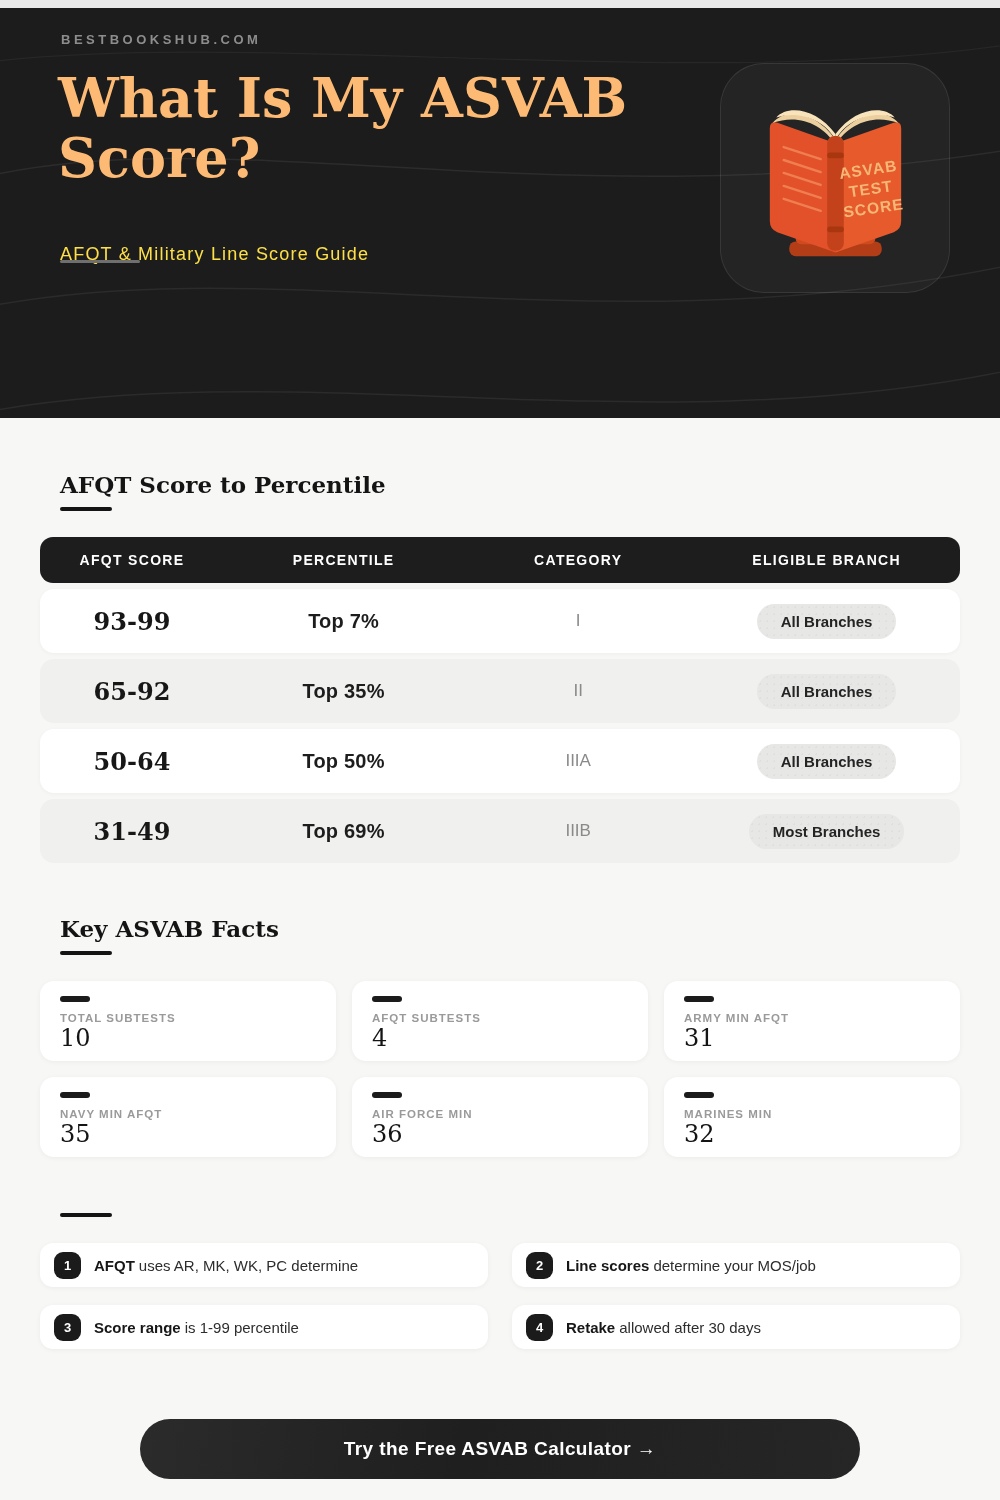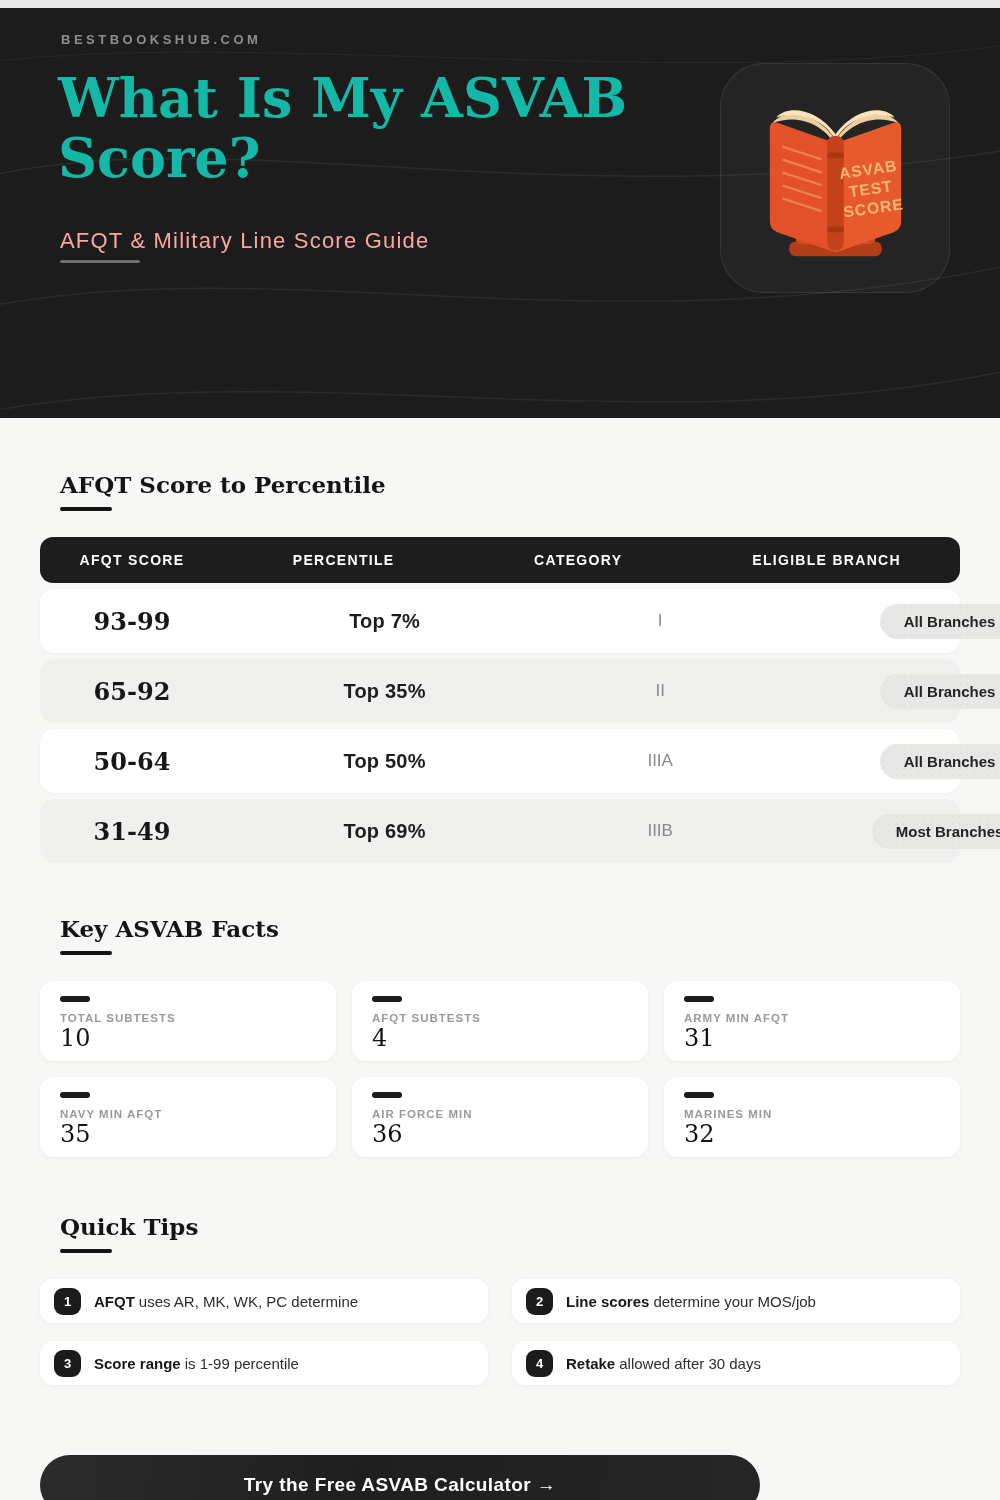--- a/index.html
+++ b/index.html
@@ -16,25 +16,25 @@
     background:#1c1c1c; color:#fff; overflow:hidden;
   }
   .hero-waves { position:absolute; inset:0; pointer-events:none; }
   .brand {
     position:absolute; left:61px; top:24px;
     font-size:13px; font-weight:bold; letter-spacing:3.5px; color:#8d8d8d;
   }
   .hero-title {
     position:absolute; left:58px; top:60px; width:680px;
     font-family:"DejaVu Serif", serif; font-weight:bold;
-    font-size:54px; line-height:1.12; color:#14b8a6;
+    font-size:54px; line-height:1.12; color:#fdba74;
   }
   .hero-subtitle {
-    position:absolute; left:60px; top:220px;
-    font-size:22px; letter-spacing:1.2px; color:#fca5a5;
+    position:absolute; left:60px; top:236px;
+    font-size:18px; letter-spacing:1.2px; color:#fde047;
   }
   .hero-rule {
     position:absolute; left:60px; top:252px;
     width:80px; height:3px; background:#6f6f6f; border-radius:2px;
   }
   .icon-card {
     position:absolute; right:50px; top:55px; width:230px; height:230px;
     border-radius:44px; background:rgba(255,255,255,0.035);
     border:1.5px solid rgba(255,255,255,0.09);
     display:flex; align-items:center; justify-content:center;
@@ -58,21 +58,21 @@
     align-items:center; height:46px;
     background:#1d1d1d; border-radius:13px; margin-bottom:5px;
   }
   .t-head .th {
     text-align:center; color:#ffffff; font-weight:bold;
     font-size:14px; letter-spacing:1.3px;
   }
   .t-row {
     display:grid; grid-template-columns:20% 26% 25% 29%;
     align-items:center; height:64px; border-radius:14px; margin-top:6px;
-    background:#ffffff; box-shadow:0 1px 4px rgba(0,0,0,0.04);gap:41px;
+    background:#ffffff; box-shadow:0 1px 4px rgba(0,0,0,0.04);
   }
   .t-row.alt { background:#f0f0ef; box-shadow:none; }
   .td { text-align:center; }
   .td-score {
     font-family:"DejaVu Serif", serif; font-weight:bold;
     font-size:24px; color:#171717;
   }
   .td-pct { font-weight:bold; font-size:20px; color:#1d1d1d; letter-spacing:0.2px; }
   .td-cat { font-size:17px; color:#8a8a8a; }
   .badge {
@@ -117,21 +117,21 @@
   .tip-num {
     flex:0 0 auto; width:27px; height:27px; border-radius:9px;
     background:#1b1b1b; color:#fff; font-weight:bold; font-size:13px;
     display:flex; align-items:center; justify-content:center; margin-right:13px;
   }
   .tip-text { font-size:15px; color:#2d2d2d; white-space:nowrap; }
   .tip-text b { color:#171717; }
   .tip-rest { margin-left:4px; }
 
   
-  .cta-wrap { margin-top:70px; display:flex; }
+  .cta-wrap { margin-top:70px; display:flex; justify-content:center; }
   .cta-button {
     width:720px; height:60px; border:none; cursor:pointer;
     border-radius:32px; color:#ffffff;
     background:linear-gradient(100deg,#2b2b2b 0%,#1f1f1f 45%,#262626 100%);
     font-family:"Liberation Sans", sans-serif;
     font-weight:bold; font-size:19px; letter-spacing:0.4px;
   }
 
   
   .book-title-text {
@@ -275,21 +275,20 @@
         <div class="fact-card">
           <div class="fact-bar"></div>
           <div class="fact-label">MARINES MIN</div>
           <div class="fact-value">32</div>
         </div>
       </div>
     </section>
 
     <section class="tips-section">
       <div class="section-head">
-        <div class="section-title">Quick Tips</div>
         <div class="section-rule"></div>
       </div>
 
       <div class="tips-grid">
         <div class="tip-card">
           <div class="tip-num">1</div>
           <div class="tip-text"><b>AFQT</b><span class="tip-rest">uses AR, MK, WK, PC determine</span></div>
         </div>
         <div class="tip-card">
           <div class="tip-num">2</div>

